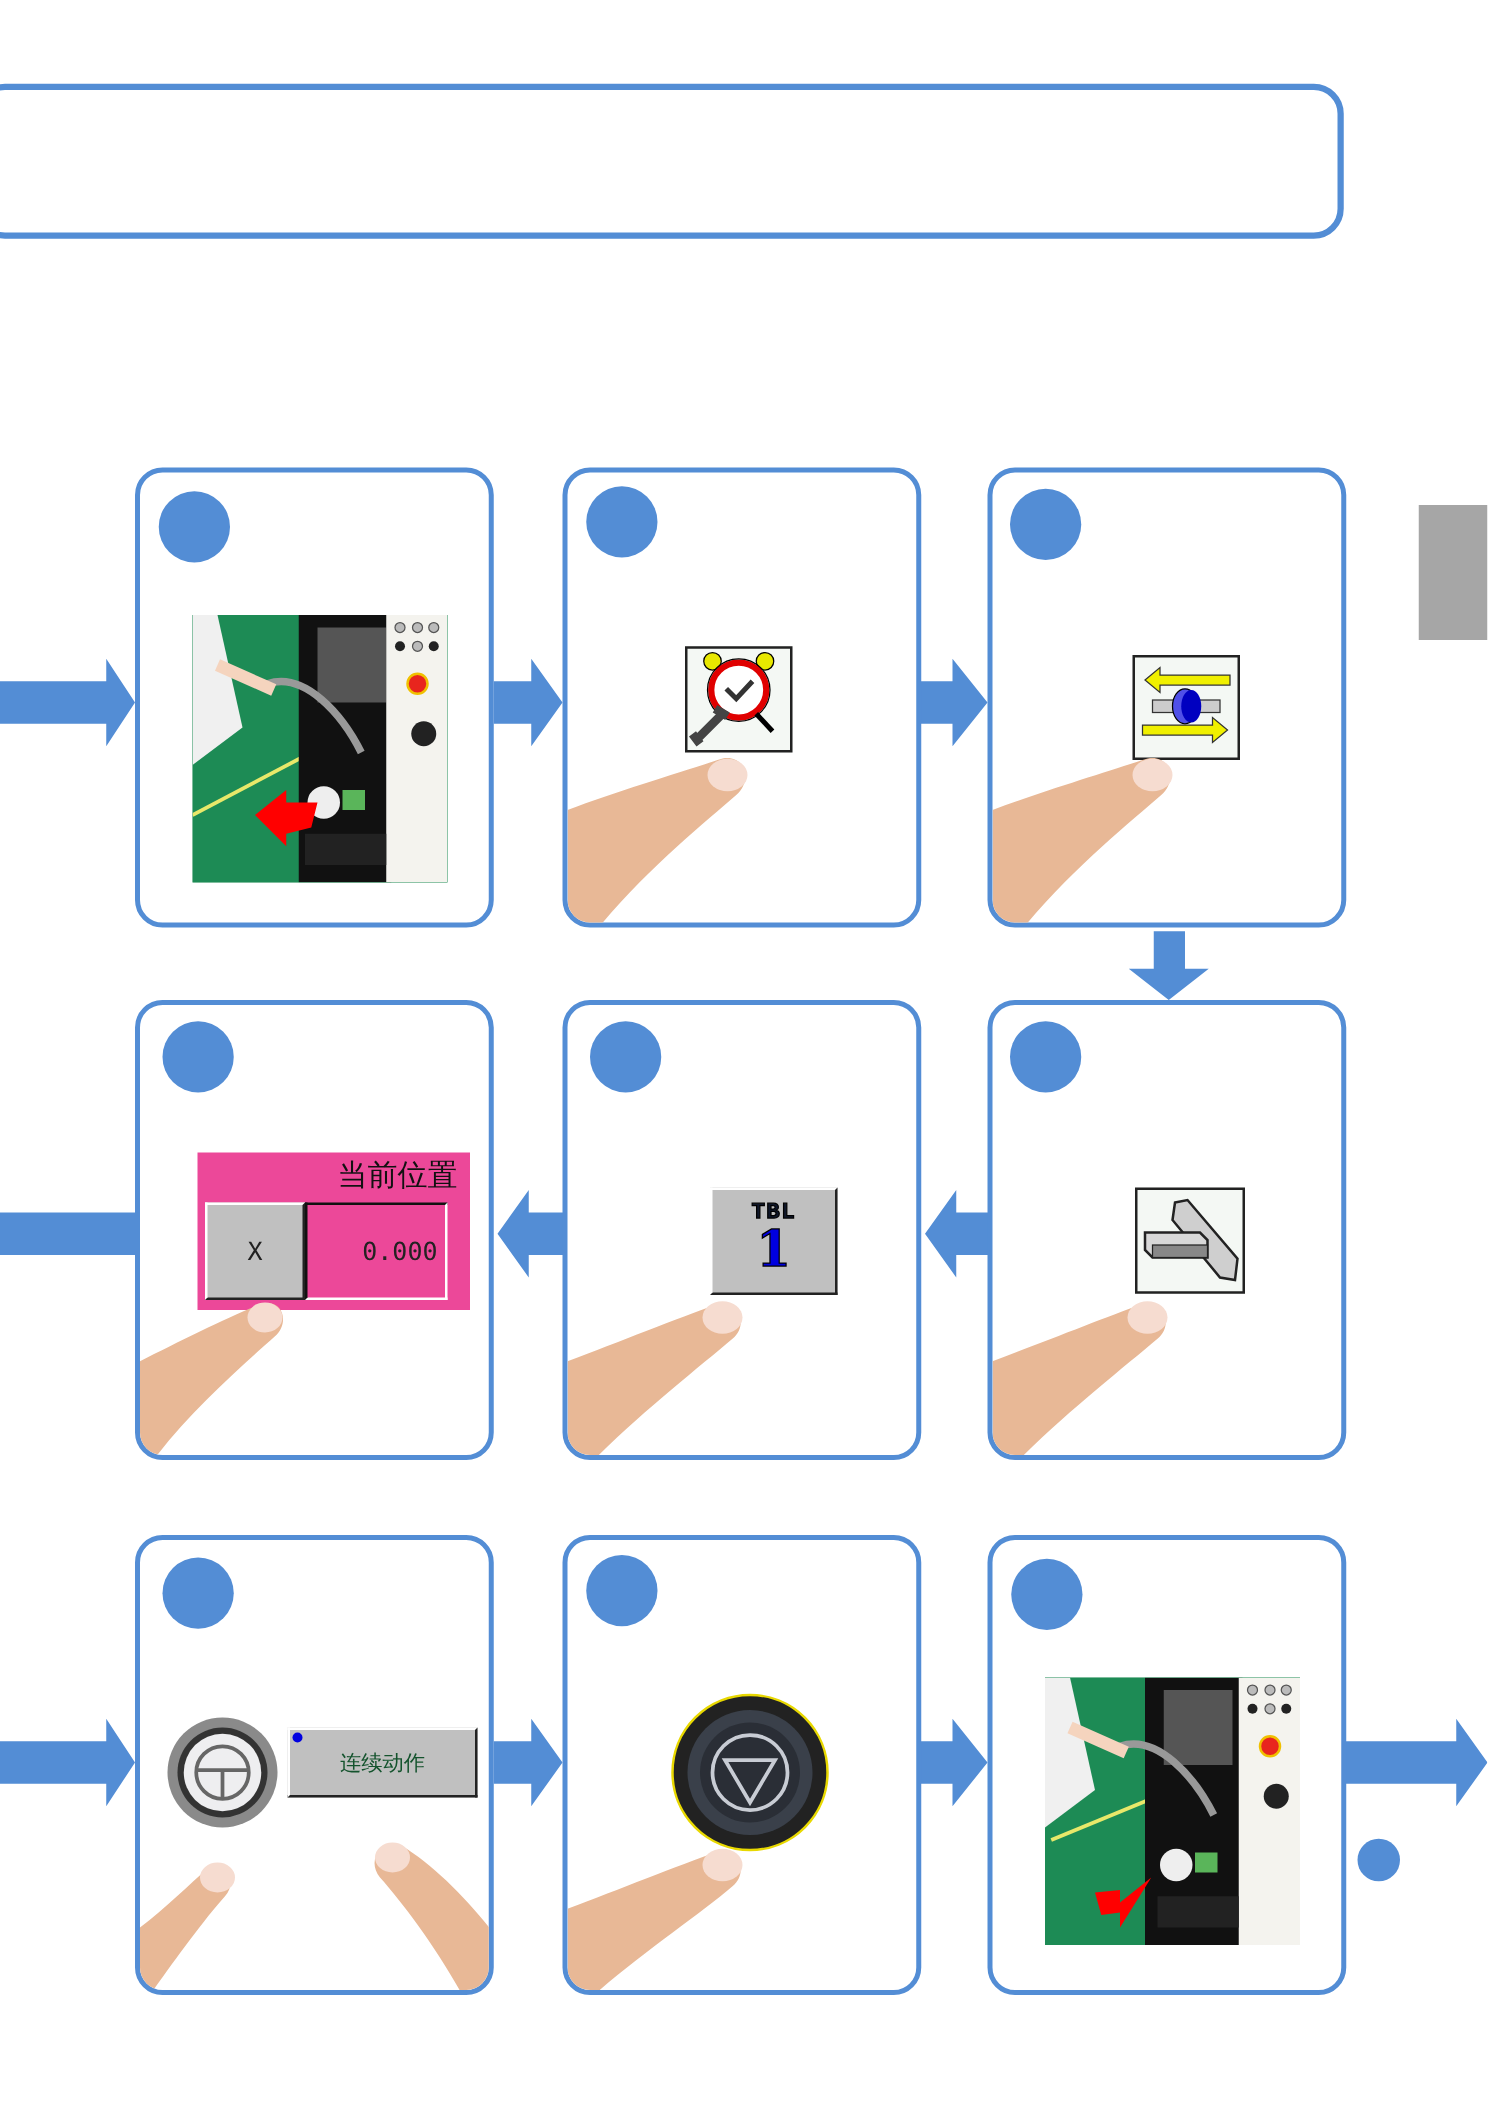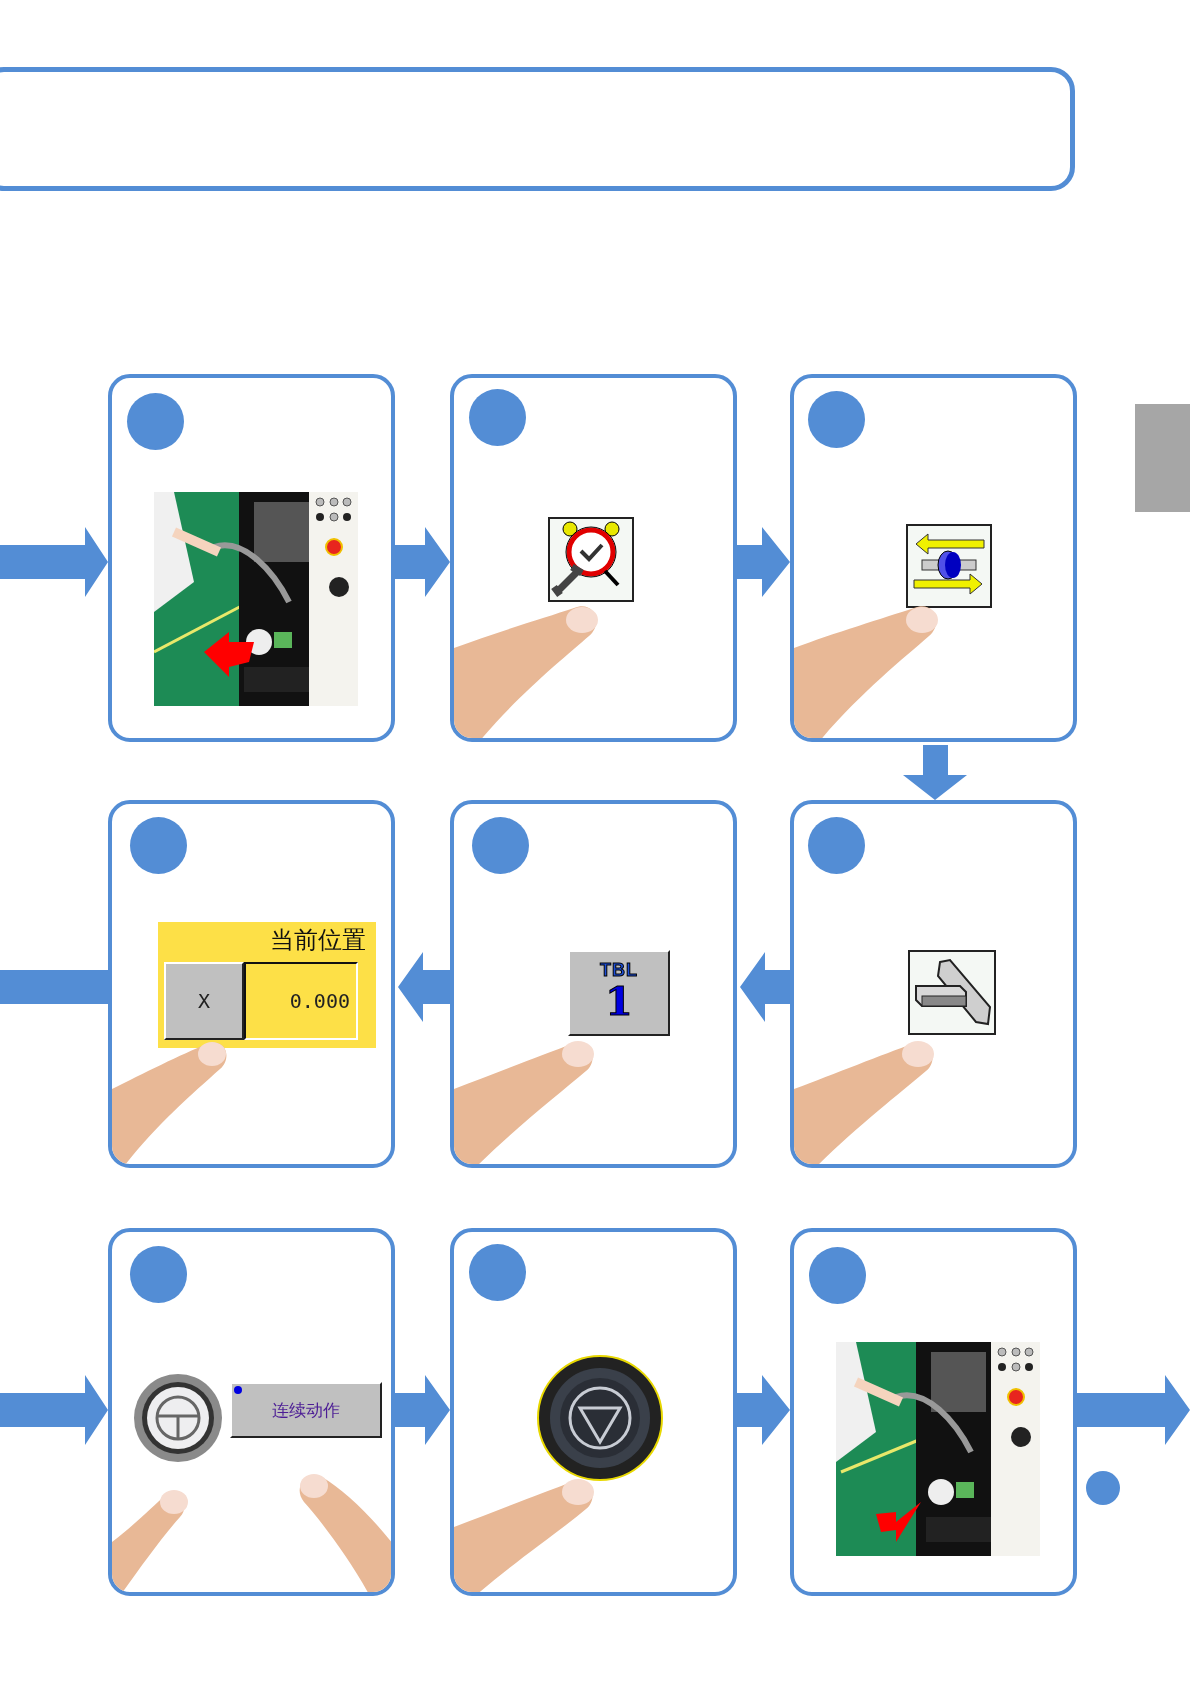--- a/index.html
+++ b/index.html
@@ -104,37 +104,37 @@
     </svg>
   </div>
   <svg class="finger" style="left:0;top:205px;" width="160" height="165">
     <path d="M0,165 L0,65 C40,50 90,35 120,25 C140,17 150,40 135,53 C110,75 60,115 20,165 Z" fill="#e8b896"></path>
     <ellipse cx="128" cy="37" rx="16" ry="13" fill="#f6dcd0"></ellipse>
   </svg>
 </div>
 
 <div class="abs card" style="left:108px;top:800px;">
   <div class="abs badge" style="left:18px;top:13px;"><span></span></div>
-  <div class="abs" style="left:46px;top:118px;width:218px;height:126px;background:#fde047;">
+  <div class="abs" style="left:46px;top:118px;width:218px;height:126px;background:#ec4899;">
     <div class="abs" style="right:10px;top:2px;font-size:24px;color:#111;">当前位置</div>
     <div class="abs win-btn" style="left:6px;top:40px;width:80px;height:78px;display:flex;align-items:center;justify-content:center;font-family:'DejaVu Sans Mono',monospace;font-size:20px;color:#222;">
       <span>X</span>
     </div>
     <div class="abs" style="left:86px;top:40px;width:114px;height:78px;border:2px solid;border-color:#111 #fff #fff #111;box-sizing:border-box;display:flex;align-items:center;justify-content:flex-end;padding-right:6px;font-family:'DejaVu Sans Mono',monospace;font-size:20px;color:#222;">0.000</div>
   </div>
   <svg class="finger" style="left:0;top:215px;" width="120" height="150">
     <path d="M0,150 L0,70 C30,55 70,35 95,25 C115,18 120,40 108,50 C80,75 40,110 10,150 Z" fill="#e8b896"></path>
     <ellipse cx="100" cy="35" rx="14" ry="12" fill="#f6dcd0"></ellipse>
   </svg>
 </div>
 
 <div class="abs card" style="left:450px;top:800px;">
   <div class="abs badge" style="left:18px;top:13px;"><span></span></div>
   <div class="abs win-btn" style="left:114px;top:146px;width:102px;height:86px;text-align:center;">
-    <div style="font-family:Liberation Sans, sans-serif;font-weight:bold;font-size:18px;color:#1d4ed8;-webkit-text-stroke:1px #000;margin-top:8px;letter-spacing:1px;">TBL</div>
+    <div style="font-family:Liberation Mono, monospace;font-weight:bold;font-size:18px;color:#0f172a;-webkit-text-stroke:1px #000;margin-top:8px;letter-spacing:1px;">TBL</div>
     <div style="font-family:'DejaVu Serif',serif;font-weight:bold;font-size:40px;line-height:40px;color:#0000e0;-webkit-text-stroke:1px #000;">1</div>
   </div>
   <svg class="finger" style="left:0;top:215px;" width="160" height="150">
     <path d="M0,150 L0,70 C40,55 90,35 118,25 C138,18 145,42 132,52 C105,75 60,110 20,150 Z" fill="#e8b896"></path>
     <ellipse cx="124" cy="35" rx="16" ry="13" fill="#f6dcd0"></ellipse>
   </svg>
 </div>
 
 <div class="abs card" style="left:790px;top:800px;">
   <div class="abs badge" style="left:14px;top:13px;"><span></span></div>
@@ -154,21 +154,21 @@
 <div class="abs card" style="left:108px;top:1228px;">
   <div class="abs badge" style="left:18px;top:14px;"><span></span></div>
   <svg class="abs" style="left:20px;top:140px;" width="92" height="92">
     <circle cx="46" cy="46" r="44" fill="#8a8a8a"></circle>
     <circle cx="46" cy="46" r="36" fill="#333"></circle>
     <circle cx="46" cy="46" r="31" fill="#eeeef0"></circle>
     <circle cx="46" cy="46" r="21" fill="none" stroke="#666" stroke-width="3"></circle>
     <line x1="25" y1="44" x2="67" y2="44" stroke="#666" stroke-width="3"></line>
     <line x1="46" y1="44" x2="46" y2="67" stroke="#666" stroke-width="3"></line>
   </svg>
-  <div class="abs win-btn" style="left:118px;top:150px;width:152px;height:56px;display:flex;align-items:center;justify-content:center;font-size:17px;color:#4c1d95;">
+  <div class="abs win-btn" style="left:118px;top:150px;width:152px;height:56px;display:flex;align-items:center;justify-content:center;font-size:17px;color:#14532d;">
     <span>连续动作</span>
     <span class="abs" style="left:2px;top:2px;width:8px;height:8px;border-radius:50%;background:#0000e0;"></span>
   </div>
   <svg class="finger" style="left:0;top:200px;" width="80" height="168">
     <path d="M0,168 L0,110 C20,95 40,75 55,62 C70,52 78,75 68,85 C50,105 25,140 5,168 Z" fill="#e8b896"></path>
     <ellipse cx="62" cy="70" rx="14" ry="12" fill="#f6dcd0"></ellipse>
   </svg>
   <svg class="finger" style="left:180px;top:210px;" width="107" height="158">
     <path d="M107,110 L107,158 L80,158 C60,120 30,80 12,60 C0,45 15,28 30,35 C55,50 85,80 107,110 Z" fill="#e8b896"></path>
     <ellipse cx="22" cy="44" rx="14" ry="12" fill="#f6dcd0"></ellipse>

